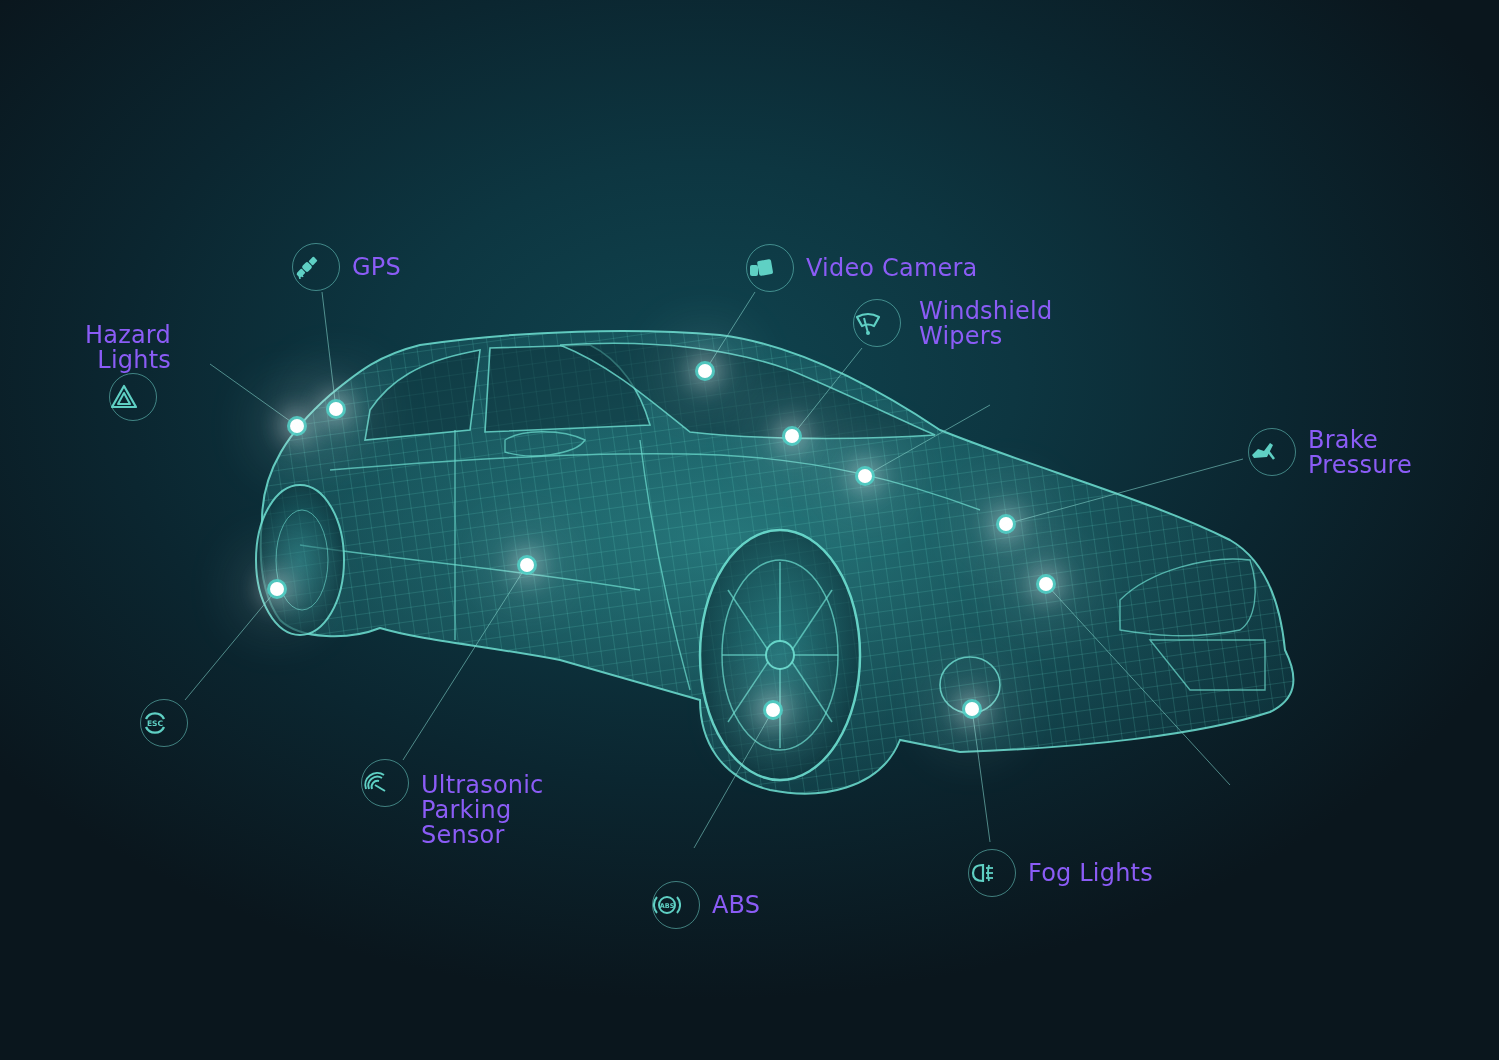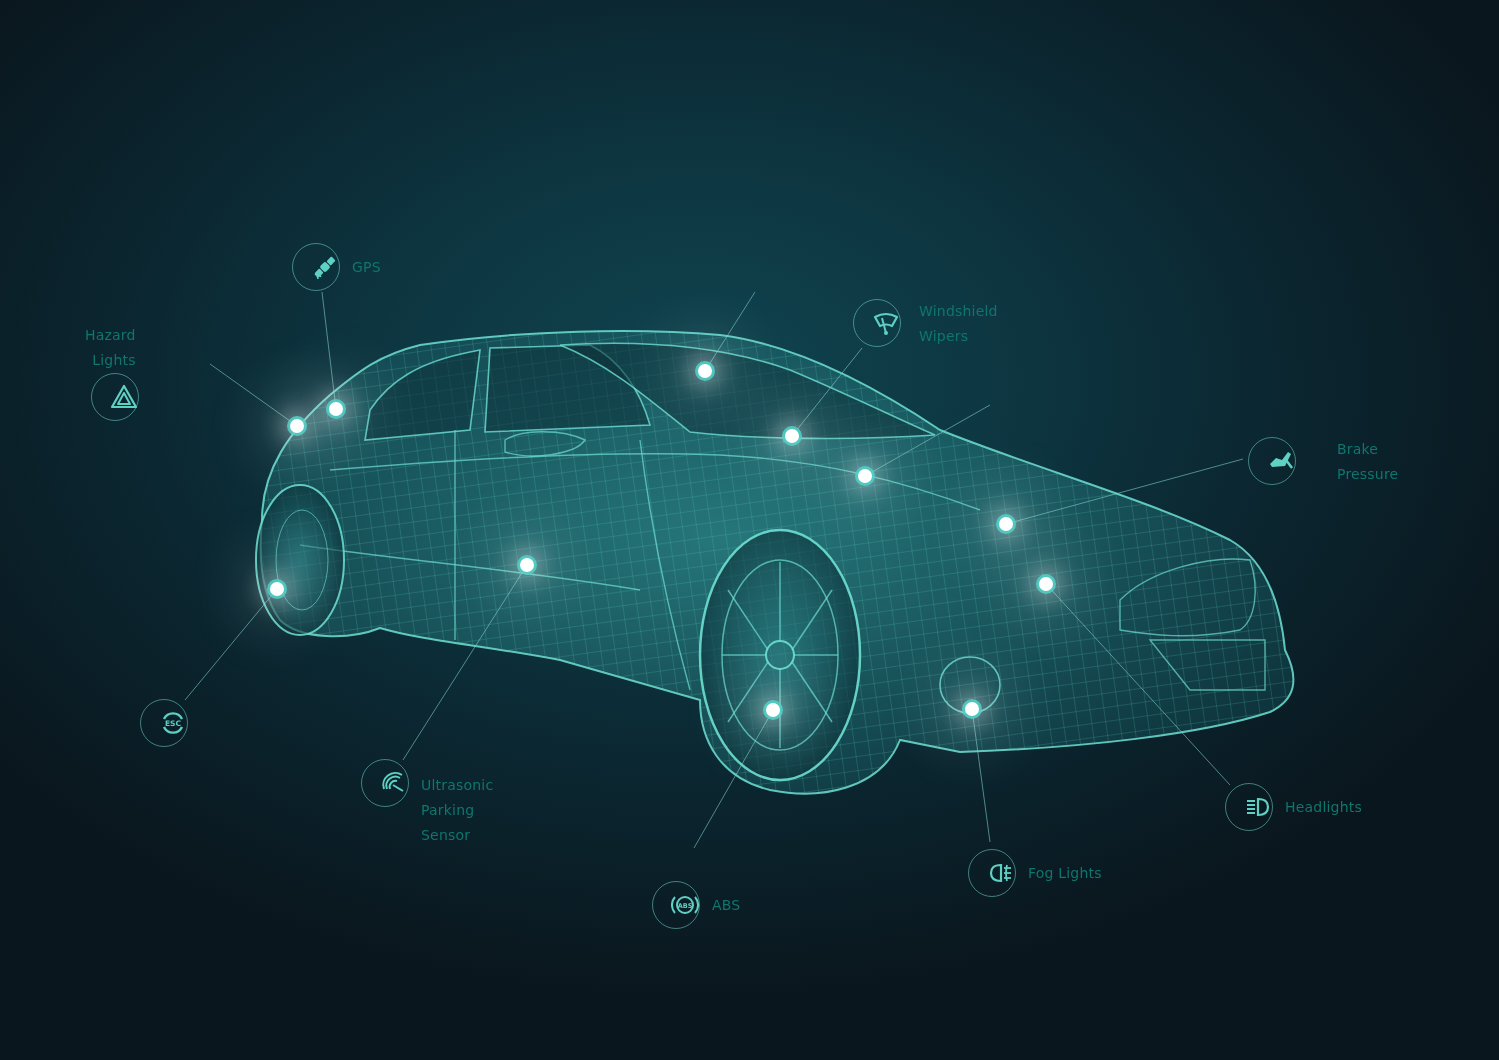--- a/index.html
+++ b/index.html
@@ -3,23 +3,23 @@
 <meta charset="utf-8">
 <style>
   html,body{margin:0;padding:0;}
   body{width:1499px;height:1060px;overflow:hidden;position:relative;
     background:radial-gradient(ellipse 900px 620px at 700px 380px,#10444f 0%,#0d3641 35%,#0b2630 65%,#0a161d 100%);
     font-family:"DejaVu Sans","Liberation Sans",sans-serif;color:#ffffff;}
   #stage{position:absolute;left:0;top:0;width:1499px;height:1060px;}
   svg.layer{position:absolute;left:0;top:0;}
   .callout{position:absolute;display:flex;align-items:center;}
   .icon-ring{width:48px;height:48px;border-radius:50%;border:1.5px solid rgba(110,210,200,0.55);
-    display:flex;align-items:center;justify-content:flex-end;box-sizing:border-box;flex:0 0 48px;}
+    display:flex;align-items:center;justify-content:flex-start;box-sizing:border-box;flex:0 0 48px;}
   .icon-ring svg{width:28px;height:28px;}
-  .label{font-size:14px;line-height:25px;letter-spacing:0.2px;color:#0f766e;white-space:pre-line;}
+  .label{font-size:24px;line-height:25px;letter-spacing:0.2px;color:#8b5cf6;white-space:pre-line;}
   .label.right{margin-left:12px;}
   .label.left{margin-right:10px;text-align:right;}
   .dot{position:absolute;width:14px;height:14px;border-radius:50%;background:#ffffff;
     box-shadow:0 0 0 3px rgba(80,210,200,0.85),0 0 22px 10px rgba(255,255,255,0.35),0 0 60px 26px rgba(200,240,240,0.18);
     transform:translate(-50%,-50%);}
 </style>
 </head>
 <body>
 
 <div id="stage">
@@ -136,35 +136,44 @@
           <rect x="11" y="19" width="6" height="7" rx="1"></rect>
           <rect x="10" y="10" width="8" height="8" rx="2"></rect>
         </g>
         <path d="M6 19 q3 3 4 5" stroke="#5fd0c4" stroke-width="1.5" fill="none"></path>
         <path d="M4 21 q3 2 3 5" stroke="#5fd0c4" stroke-width="1.5" fill="none"></path>
       </svg>
     </div>
     <span class="label right">GPS</span>
   </div>
 
+  <div class="callout" style="left:746px;top:244px;">
+    <div class="icon-ring">
+      <svg viewBox="0 0 28 28">
+        <rect x="11" y="6" width="14" height="15" rx="2" fill="#5fd0c4" transform="rotate(-10 18 13)"></rect>
+        <rect x="3" y="11" width="8" height="11" rx="2" fill="#5fd0c4"></rect>
+      </svg>
+    </div>
+    <span class="label right">Video Camera</span>
+  </div>
 
   <div class="callout" style="left:853px;top:299px;gap:6px;">
     <div class="icon-ring" style="align-self:flex-start;">
       <svg viewBox="0 0 28 28">
         <path d="M3 8 Q14 2 25 8 L20 17 Q14 14 8 17 Z" fill="none" stroke="#5fd0c4" stroke-width="2.2" stroke-linejoin="round"></path>
         <line x1="14" y1="24" x2="10" y2="9" stroke="#5fd0c4" stroke-width="2"></line>
         <circle cx="14" cy="24" r="2" fill="#5fd0c4"></circle>
       </svg>
     </div>
     <span class="label right">Windshield
 Wipers</span>
   </div>
 
 
-  <div class="callout" style="left:1248px;top:437px;gap:29px;">
+  <div class="callout" style="left:1248px;top:428px;">
     <div class="icon-ring" style="align-self:flex-start;">
       <svg viewBox="0 0 28 28">
         <path d="M3 17 L9 11 L15 13 L21 5 L24 7 L18 19 L5 20 Z" fill="#5fd0c4"></path>
         <line x1="19" y1="13" x2="25" y2="21" stroke="#5fd0c4" stroke-width="2.5"></line>
       </svg>
     </div>
     <span class="label right">Brake
 Pressure</span>
   </div>
 
@@ -212,28 +221,14 @@
           <line x1="17" y1="9" x2="24" y2="9"></line>
           <line x1="17" y1="14" x2="24" y2="14"></line>
           <line x1="17" y1="19" x2="24" y2="19"></line>
           <path d="M20 6 Q18 14 20 22" fill="none"></path>
         </g>
       </svg>
     </div>
     <span class="label right">Fog Lights</span>
   </div>
 
-  <div class="callout" style="left:1225px;top:783px;">
-    <div class="icon-ring">
-      <svg viewBox="0 0 28 28">
-        <path d="M14 6 C22 6 24 10 24 14 C24 18 22 22 14 22 Z" fill="none" stroke="#5fd0c4" stroke-width="2.2"></path>
-        <g stroke="#5fd0c4" stroke-width="2">
-          <line x1="3" y1="8" x2="11" y2="8"></line>
-          <line x1="3" y1="12" x2="11" y2="12"></line>
-          <line x1="3" y1="16" x2="11" y2="16"></line>
-          <line x1="3" y1="20" x2="11" y2="20"></line>
-        </g>
-      </svg>
-    </div>
-    <span class="label right">Headlights</span>
-  </div>
 
 </div>
 
 </body></html>

